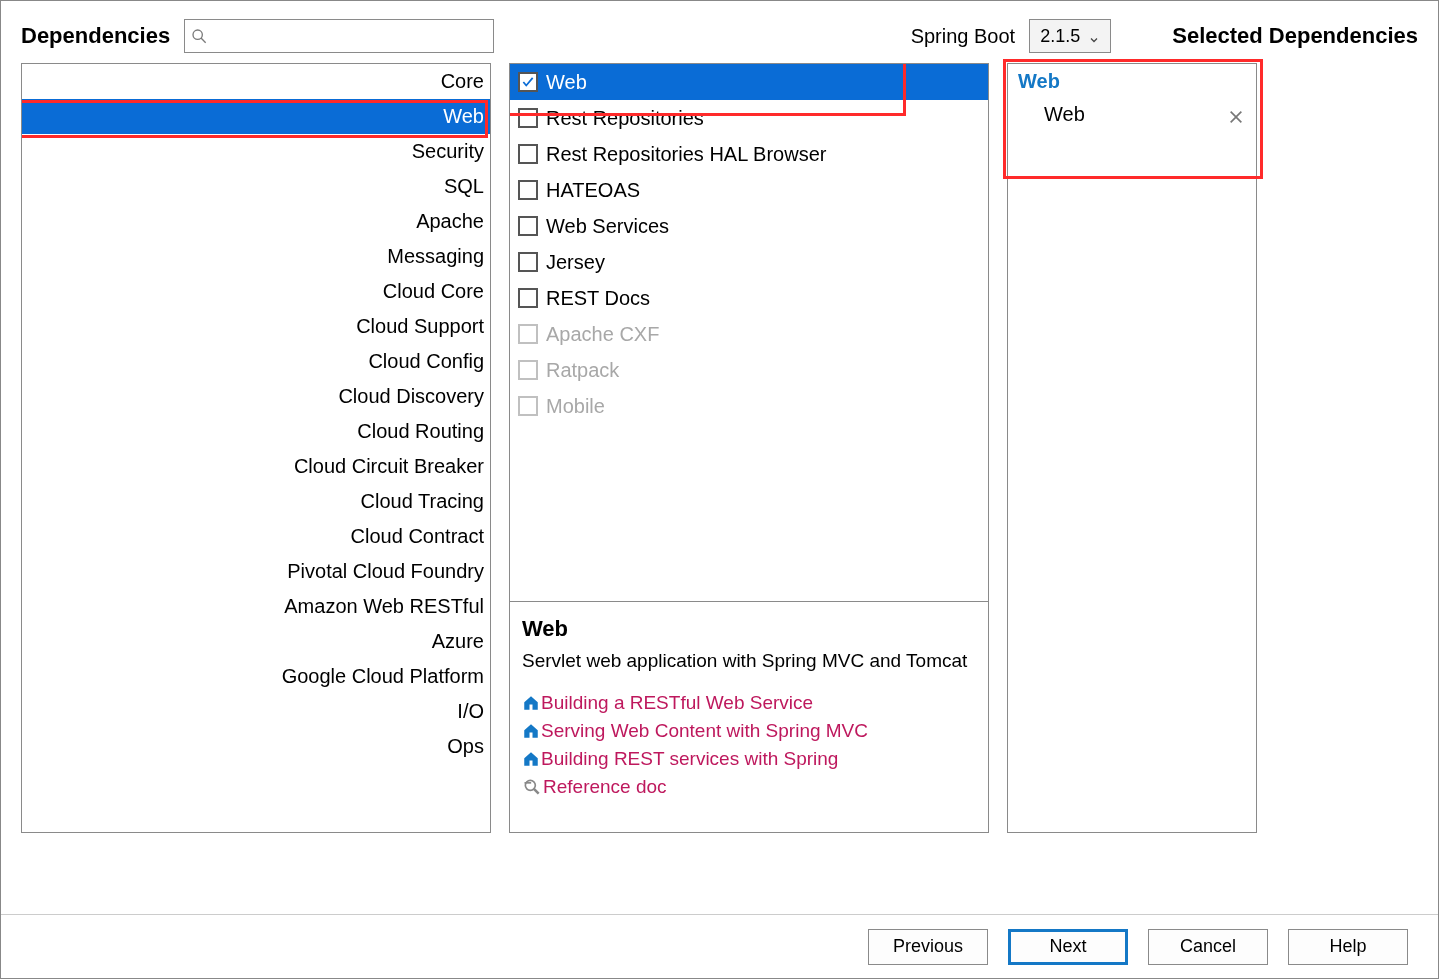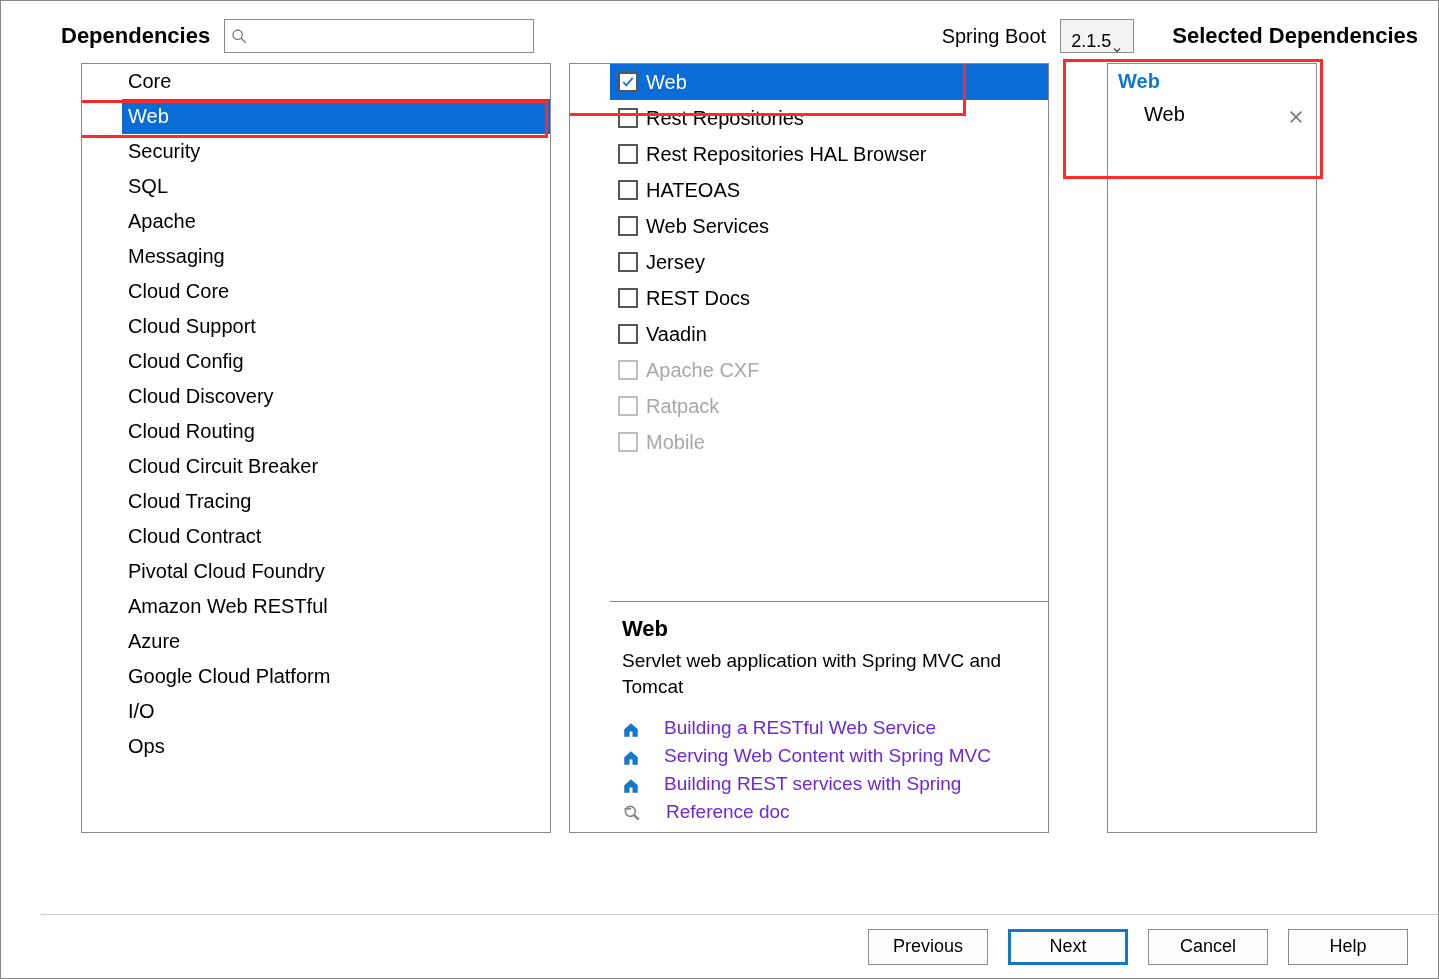--- a/index.html
+++ b/index.html
@@ -6,58 +6,58 @@
   html, body { width: 1439px; height: 979px; font-family: "Segoe UI", Arial, sans-serif; font-size: 18px; color: #000; background: #fff; overflow: hidden; }
   .root { display: flex; flex-direction: column; height: 100%; border: 1px solid #888; }
   .header { display: flex; align-items: center; padding: 18px 20px 10px 20px; gap: 14px; }
   .header-label { font-weight: 700; font-size: 22px; }
   .search-box { flex: 0 0 310px; height: 34px; border: 1px solid #8a8a8a; display: flex; align-items: center; padding: 0 6px; }
   .search-icon { width: 16px; height: 16px; display:inline-block; }
   .search-icon svg { width:16px; height:16px; stroke:#7a7a7a; fill:none; stroke-width:2; }
   .search-input { border: none; outline: none; flex:1; height: 100%; font-size: 16px; background:transparent; }
   .spacer { flex:1; }
   .spring-label { font-size: 20px; }
-  .version-select { border:1px solid #8a8a8a; background:#f3f3f3; height:34px; display:flex; align-items:flex-end; padding:0 10px; font-size:18px; }
+  .version-select { border:1px solid #8a8a8a; background:#f3f3f3; height:34px; display:flex; align-items:center; padding:0 10px; gap:8px; font-size:18px; }
   .chev { width:12px; height:12px; }
   .chev svg { width:12px; height:12px; stroke:#444; fill:none; stroke-width:2.5; }
-  .selected-header { font-weight:700; font-size:22px; margin-left:24px; }
+  .selected-header { font-weight:700; font-size:22px; margin-left:47px; }
   .body { flex:1; display:flex; padding: 0 20px 0 20px; gap:18px; min-height:0; }
   .col { border:1px solid #8a8a8a; overflow:hidden; display:flex; flex-direction:column; min-height:0; }
-  .categories { flex:0 0 470px; height:770px; }
+  .categories { flex:0 0 470px; height:770px;text-align:right; }
   .cat-list { overflow:hidden; }
   .cat-item { height:35px; line-height:35px; padding:0 6px; font-size:20px; cursor:default; }
   .cat-item.selected { background:#0a6cd6; color:#fff; }
   .hl-red { position:absolute; border:3px solid #ff2a2a; pointer-events:none; }
   .middle { flex:0 0 480px; height:770px; display:flex; flex-direction:column; }
   .dep-list { flex:1; overflow:hidden; border-bottom:1px solid #8a8a8a; }
   .dep-item { height:36px; display:flex; align-items:center; padding:0 8px; gap:8px; font-size:20px; }
   .dep-item.selected { background:#0a6cd6; color:#fff; }
   .dep-item.disabled { color:#a8a8a8; }
   .cb { width:20px; height:20px; border:2px solid #555; display:flex; align-items:center; justify-content:center; background:#fff; flex-shrink:0; }
   .dep-item.selected .cb { border-color:#555; background:#fff; }
   .dep-item.disabled .cb { border-color:#c0c0c0; }
   .cb svg { width:14px; height:14px; stroke:#0a6cd6; stroke-width:3; fill:none; }
   .desc-panel { padding:14px 12px 10px 12px; font-size:19px; height:230px; overflow:hidden; }
   .desc-title { font-weight:700; font-size:22px; margin-bottom:6px; }
   .desc-text { margin-bottom:18px; line-height:1.35; }
-  .guide-link { display:flex; align-items:flex-end; gap:24px; color:#6d28d9; margin:6px 0; cursor:pointer; }
+  .guide-link { display:flex; align-items:center; gap:1px; color:#be185d; margin:6px 0; cursor:pointer; }
   .guide-link .home-icon { width:18px; height:18px; }
   .home-icon svg { width:18px; height:18px; fill:#1478c6; }
   .ref-icon { width:20px; height:20px; }
   .ref-icon svg { width:20px; height:20px; fill:#888; }
   .right { flex:0 0 250px; height:770px; }
   .sel-box { border:1px solid #8a8a8a; height:100%; }
   .sel-group-header { color:#1478c6; font-weight:700; font-size:20px; padding:6px 10px 4px 10px; }
   .sel-item { display:flex; align-items:center; justify-content:space-between; padding:6px 12px 6px 36px; font-size:20px; }
   .x-icon { width:16px; height:16px; cursor:pointer; }
   .x-icon svg { width:16px; height:16px; stroke:#777; stroke-width:2.5; }
   .footer { height:64px; display:flex; align-items:center; justify-content:flex-end; gap:20px; padding:0 30px; border-top:1px solid #ccc; }
   .btn { width:120px; height:36px; border:1px solid #8a8a8a; background:#fdfdfd; font-size:18px; display:flex; align-items:center; justify-content:center; cursor:pointer;text-align:right; }
   .btn.primary { border:3px solid #1478c6; }
-  .relwrap { position:relative;padding-left:40px; }
+  .relwrap { position:relative; }
   .watermark { position:absolute; right:20px; bottom:6px; color:#ccc; font-size:13px; letter-spacing:0.5px; pointer-events:none; }
 </style>
 </head>
 <body>
 
 <div class="root relwrap">
   <div class="header">
     <span class="header-label">Dependencies</span>
     <div class="search-box">
       <span class="search-icon">
@@ -136,24 +136,20 @@
             <span>Web Services</span>
           </div>
           <div class="dep-item">
             <span class="cb"></span>
             <span>Jersey</span>
           </div>
           <div class="dep-item">
             <span class="cb"></span>
             <span>REST Docs</span>
           </div>
-          <div class="dep-item">
-            <span class="cb"></span>
-            <span>Vaadin</span>
-          </div>
           <div class="dep-item disabled">
             <span class="cb"></span>
             <span>Apache CXF</span>
           </div>
           <div class="dep-item disabled">
             <span class="cb"></span>
             <span>Ratpack</span>
           </div>
           <div class="dep-item disabled">
             <span class="cb"></span>

